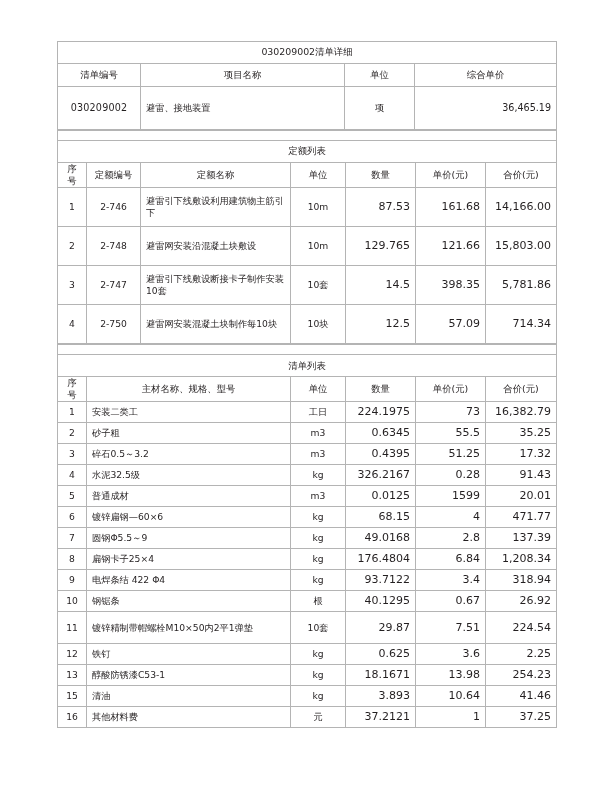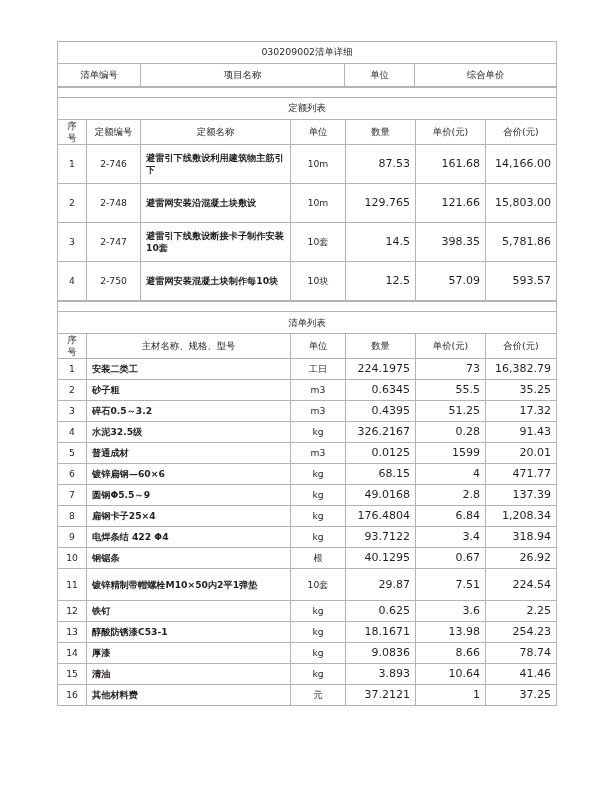--- a/index.html
+++ b/index.html
@@ -48,21 +48,21 @@
 
   
   .hcell {
     text-align: center;
     height: 22px;
     font-size: 9.4px;
   }
 
   
   .c { text-align: center; }
-  .l { text-align: left; font-weight: bold; }
+  .l { text-align: left; }
   .r { text-align: right; }
 
   .spacer td {
     border-left: 1px solid #b4b4b4;
     border-right: 1px solid #b4b4b4;
     border-top: 1px solid #b4b4b4;
     border-bottom: 1px solid #b4b4b4;
     height: 9px;
     padding: 0;
   }
@@ -98,20 +98,26 @@
     </colgroup>
     <tbody>
       <tr>
         <td class="banner" colspan="4">030209002清单详细</td>
       </tr>
       <tr>
         <td class="hcell">清单编号</td>
         <td class="hcell">项目名称</td>
         <td class="hcell">单位</td>
         <td class="hcell">综合单价</td>
+      </tr>
+      <tr class="sum-row">
+        <td class="sum-code">030209002</td>
+        <td class="sum-name">避雷、接地装置</td>
+        <td class="sum-unit">项</td>
+        <td class="sum-price">36,465.19</td>
       </tr>
     </tbody>
   </table>
 
   <table class="doc">
     <colgroup>
       <col style="width:29px">
       <col style="width:54px">
       <col style="width:150px">
       <col style="width:55px">
@@ -163,21 +169,21 @@
         <td class="r num">398.35</td>
         <td class="r num">5,781.86</td>
       </tr>
       <tr class="q-row">
         <td class="c">4</td>
         <td class="c">2-750</td>
         <td class="l namecell">避雷网安装混凝土块制作每10块</td>
         <td class="c">10块</td>
         <td class="r num">12.5</td>
         <td class="r num">57.09</td>
-        <td class="r num">593.57</td>
+        <td class="r num">714.34</td>
       </tr>
     </tbody>
   </table>
 
   <table class="doc">
     <colgroup>
       <col style="width:29px">
       <col style="width:204px">
       <col style="width:55px">
       <col style="width:70px">
@@ -298,28 +304,20 @@
       </tr>
       <tr class="m-row">
         <td class="c">13</td>
         <td class="l">醇酸防锈漆C53-1</td>
         <td class="c">kg</td>
         <td class="r num">18.1671</td>
         <td class="r num">13.98</td>
         <td class="r num">254.23</td>
       </tr>
       <tr class="m-row">
-        <td class="c">14</td>
-        <td class="l">厚漆</td>
-        <td class="c">kg</td>
-        <td class="r num">9.0836</td>
-        <td class="r num">8.66</td>
-        <td class="r num">78.74</td>
-      </tr>
-      <tr class="m-row">
         <td class="c">15</td>
         <td class="l">清油</td>
         <td class="c">kg</td>
         <td class="r num">3.893</td>
         <td class="r num">10.64</td>
         <td class="r num">41.46</td>
       </tr>
       <tr class="m-row">
         <td class="c">16</td>
         <td class="l">其他材料费</td>

